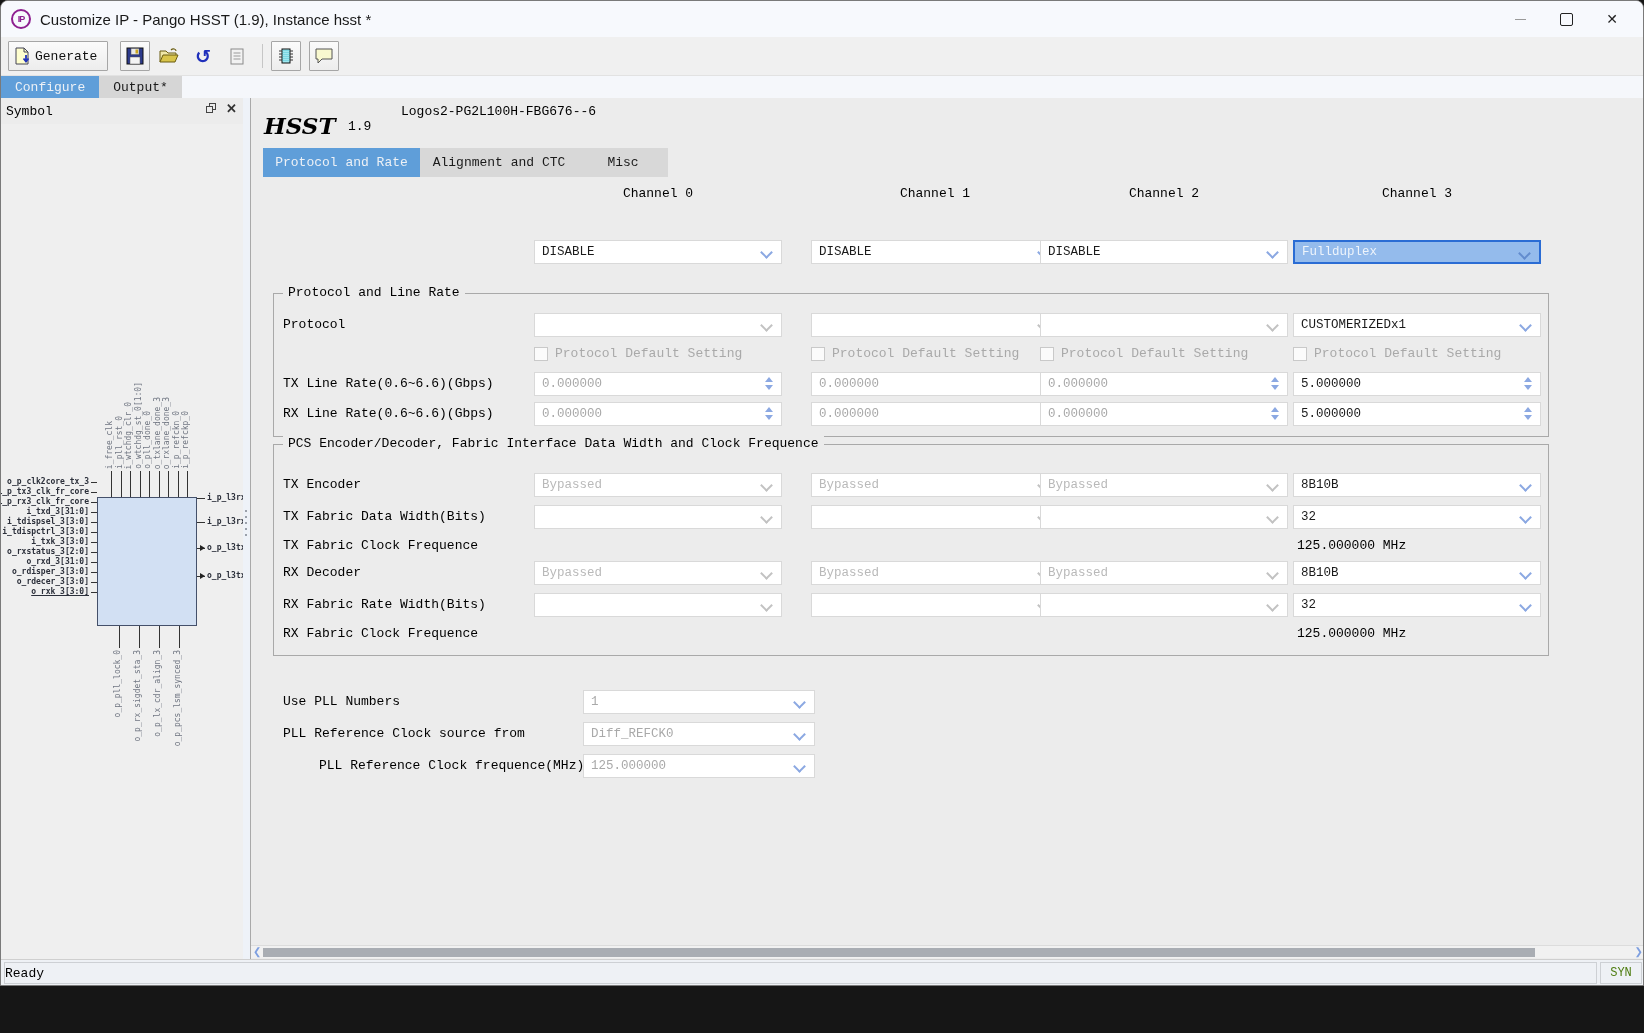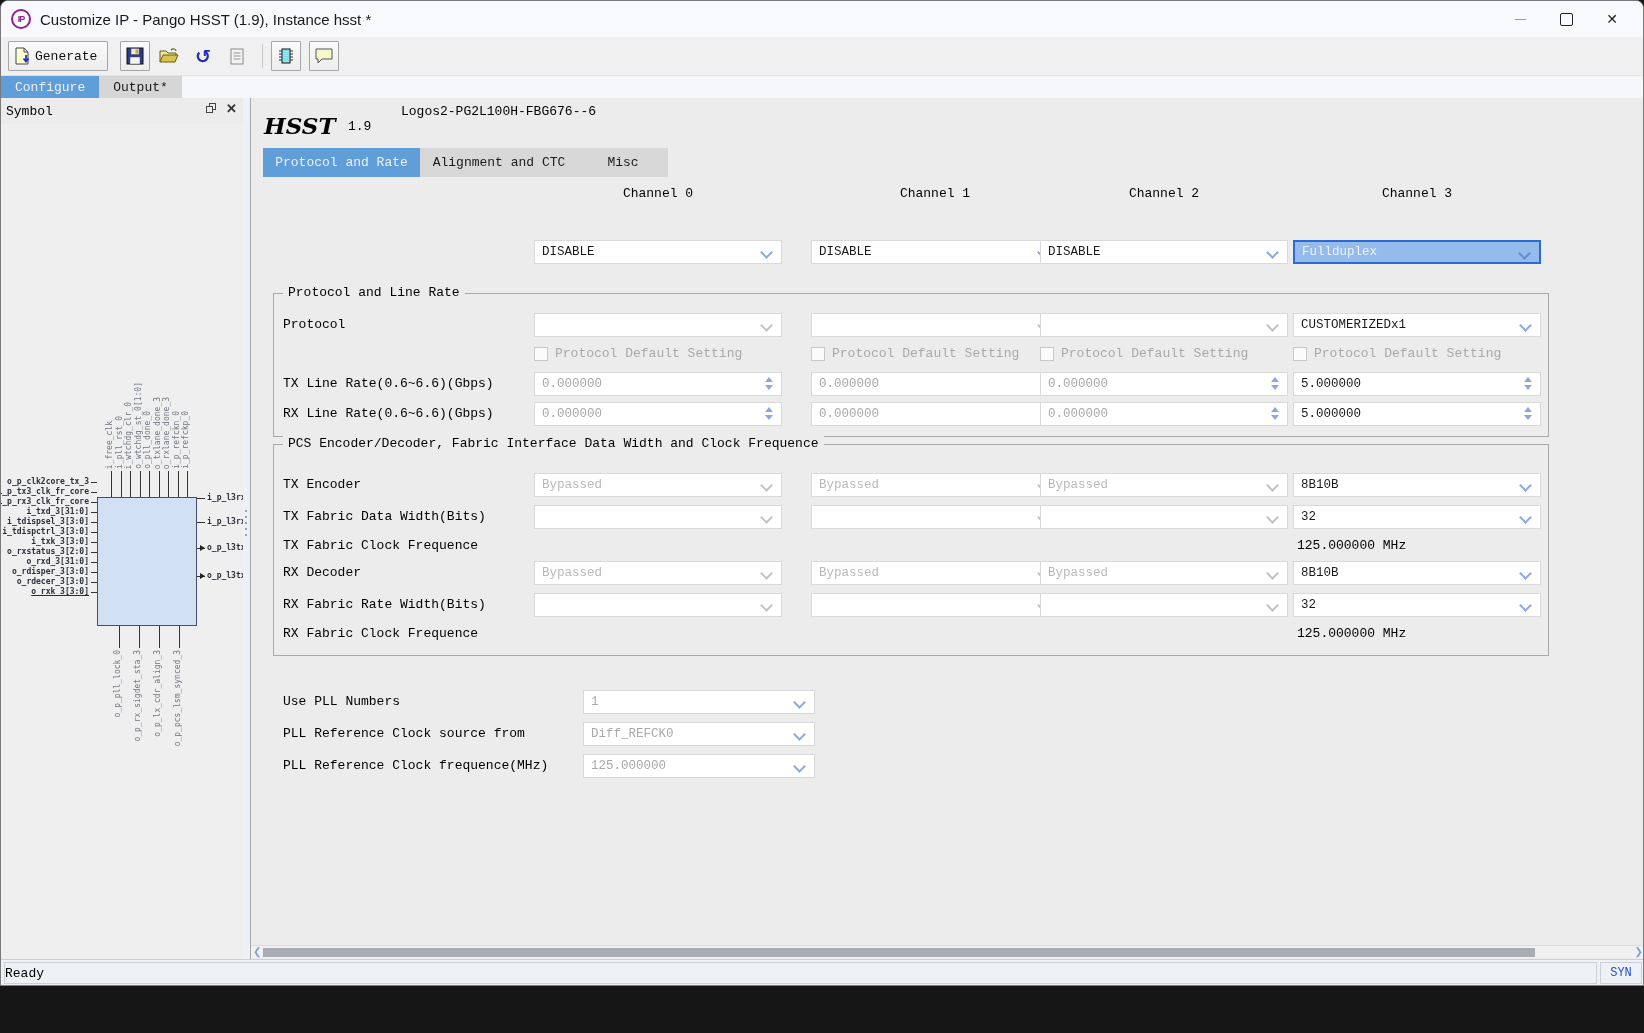--- a/index.html
+++ b/index.html
@@ -104,21 +104,21 @@
   .hscroll{position:absolute;left:0;top:847px;width:1394px;height:13px;background:#f1f1f1;border-top:1px solid #dcdcdc;box-sizing:border-box;}
   .hthumb{position:absolute;left:12px;top:2px;width:1272px;height:9px;background:#a9adb3;}
   .harrow{position:absolute;top:0px;font:bold 10px "DejaVu Sans",sans-serif;color:#7e9fe0;}
   .harrow.l{left:2px;}.harrow.r{right:2px;}
 
   
   .statusbar{position:absolute;left:0;top:958px;width:1644px;height:28px;background:#eef1f5;border-top:1px solid #cfcfcf;box-sizing:border-box;}
   .status-msg{position:absolute;left:3px;top:2px;bottom:3px;width:1593px;border:1px solid #cdd0d4;
               display:flex;align-items:center;font:13px "Liberation Mono",monospace;color:#000;box-sizing:border-box;}
   .status-right{position:absolute;right:3px;top:2px;bottom:3px;width:42px;border:1px solid #cdd0d4;border-left:1px solid #cdd0d4;
-                display:flex;align-items:center;justify-content:center;font:12px "Liberation Mono",monospace;color:#1d4ed8;box-sizing:border-box;}
+                display:flex;align-items:center;justify-content:center;font:12px "Liberation Mono",monospace;color:#4d7c0f;box-sizing:border-box;}
 </style>
 </head>
 <body>
 
 <div class="window">
 
   <div class="titlebar">
     <div class="app-icon">
         <span>IP</span>
       </div>
@@ -432,21 +432,21 @@
         <div class="valtext c3" style="top:528px;left:1046px;">125.000000 MHz</div>
 
         <div class="rlabel" style="top:596px;">Use PLL Numbers</div>
         <div class="fld dim narrow" style="top:592px;left:332px;">
           <span>1</span><span class="chev"></span>
         </div>
         <div class="rlabel" style="top:628px;">PLL Reference Clock source from</div>
         <div class="fld dim narrow" style="top:624px;left:332px;">
           <span>Diff_REFCK0</span><span class="chev"></span>
         </div>
-        <div class="rlabel" style="top:660px;">PLL Reference Clock frequence(MHz)</div>
+        <div class="rlabel" style="top:660px;margin-left:36px;">PLL Reference Clock frequence(MHz)</div>
         <div class="fld dim narrow" style="top:656px;left:332px;">
           <span>125.000000</span><span class="chev"></span>
         </div>
 
         <div class="hscroll">
           <span class="harrow l">❮</span>
           <div class="hthumb"></div>
           <span class="harrow r">❯</span>
         </div>
 

